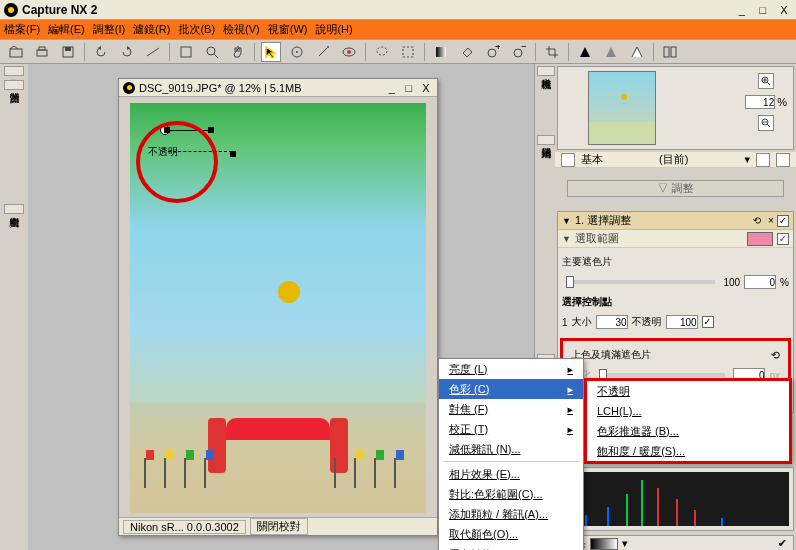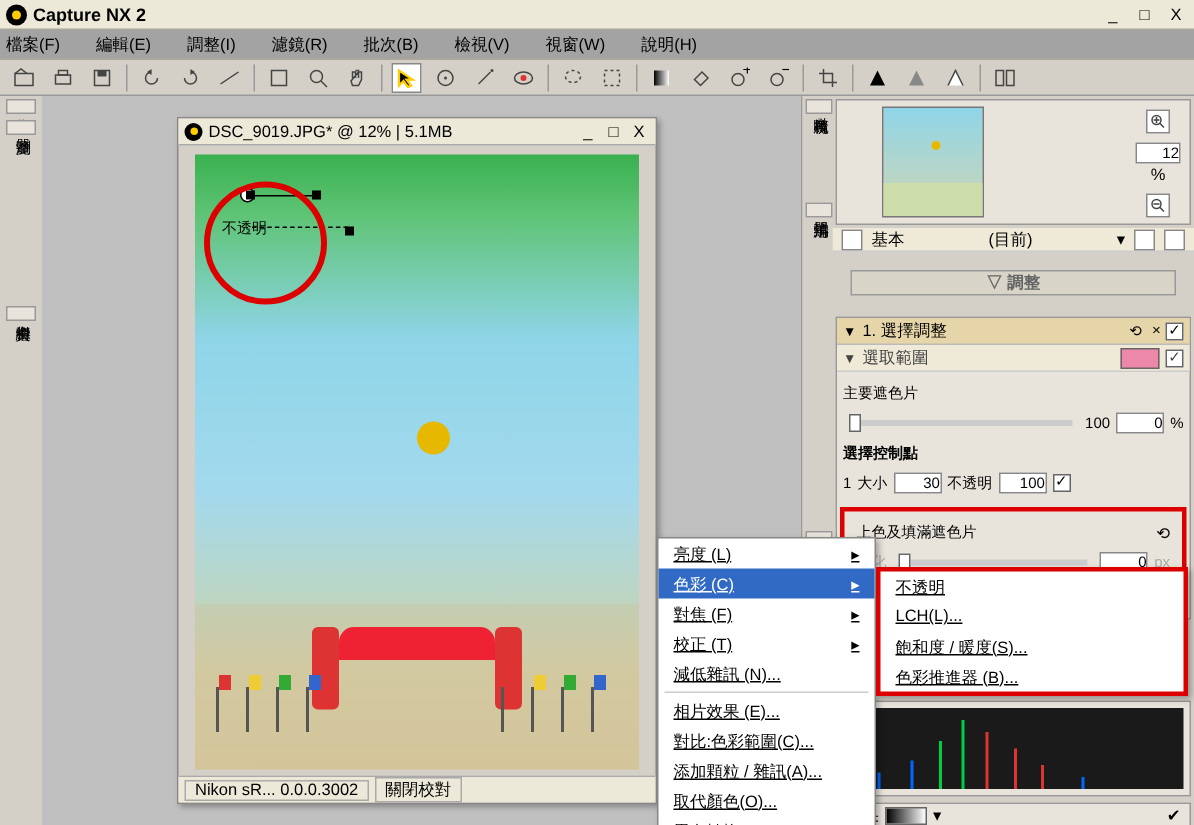--- a/index.html
+++ b/index.html
@@ -2,21 +2,21 @@
 <html><head>
 <meta charset="utf-8">
 <style>
   * { box-sizing: border-box; margin: 0; padding: 0; font-family: "Microsoft JhengHei", Arial, sans-serif; font-size: 11px; }
   body { background: #d4d0c8; width: 796px; height: 550px; overflow: hidden; position: relative; }
   .titlebar { height: 20px; background: #ece9d8; display: flex; align-items: center; padding: 0 4px; border-bottom: 1px solid #aca899; }
   .titlebar .icon { width: 14px; height: 14px; background: #000; border-radius: 50%; margin-right: 4px; display:inline-flex; align-items:center; justify-content:center; }
   .titlebar .icon::after { content:""; width:6px; height:6px; background:#ffcc00; border-radius:50%; }
   .title-text { flex: 1; font-weight: bold; font-size: 12px; }
   .win-controls span { display:inline-block; width:16px; height:14px; text-align:center; line-height:14px; margin-left:2px; cursor:pointer; }
-  .menubar { height: 20px; background: #a3a3a3; display: flex; align-items: center; padding: 0 4px; gap: 24px; border-bottom: 1px solid #aca899; }
+  .menubar { height: 20px; background: #f97316; display: flex; align-items: center; padding: 0 4px; gap: 8px; border-bottom: 1px solid #aca899; }
   .menubar span { cursor: pointer; }
   .toolbar { height: 24px; background: #d4d0c8; display: flex; align-items: center; gap: 6px; padding: 0 6px; border-bottom: 1px solid #999; }
   .toolbar .tool { width: 20px; height: 20px; display: flex; align-items:center; justify-content:center; border:1px solid transparent; cursor:pointer; }
   .toolbar .tool.active { background: #fff; border: 1px solid #888; }
   .toolbar .sep { width:1px; height:18px; background:#999; }
   .workspace { position: absolute; top: 64px; left: 0; right: 0; bottom: 0; display: flex; }
   .left-panels { width: 28px; background: #d4d0c8; display:flex; flex-direction:column; }
   .left-tab { writing-mode: vertical-rl; text-orientation: upright; background:#e8e4dc; border:1px solid #999; margin:2px 4px; padding:4px 2px; font-size:10px; text-align:center; }
   .canvas-area { flex: 1; background: #c0c0c0; padding: 10px; position:relative; }
   .doc-window { position:absolute; left:90px; top:14px; width:320px; background:#d4d0c8; border:1px solid #888; box-shadow:2px 2px 4px rgba(0,0,0,.3); }
@@ -53,21 +53,21 @@
   .right-panels { width:262px; background:#d4d0c8; border-left:1px solid #999; display:flex; }
   .rp-tabs { width:20px; background:#d4d0c8; }
   .rp-tab { writing-mode:vertical-rl; text-orientation:upright; background:#e8e4dc; border:1px solid #999; margin:2px; padding:4px 1px; font-size:10px;}
   .rp-body { flex:1; display:flex; flex-direction:column; overflow:hidden; }
   .preview-row { height:86px; background:#e8e4dc; border:1px solid #999; margin:2px; display:flex; align-items:center; position:relative;}
   .preview-thumb { width:68px; height:74px; margin:4px 4px 4px 30px; background:linear-gradient(180deg,#8fd5e8 0%, #bcd6c4 70%, #d4c49a 100%); border:1px solid #777; position:relative;}
   .preview-thumb .mini-balloon{position:absolute; left:32px; top:22px; width:6px; height:6px; background:#e6b800; border-radius:50%;}
   .preview-thumb .mini-ground{position:absolute; bottom:0; left:0; right:0; height:22px; background:#cda;}
   .zoom-box { position:absolute; right:6px; top:6px; display:flex; flex-direction:column; gap:6px; align-items:center;}
   .zoom-btn { width:16px; height:16px; border:1px solid #888; background:#fff; display:flex; align-items:center; justify-content:center; cursor:pointer;}
-  .zoom-val { display:flex; align-items:center; gap:2px;flex-direction:column;}
+  .zoom-val { display:flex; align-items:center; gap:2px;}
   .zoom-val input { width:30px; height:14px; font-size:10px; text-align:right; border:1px solid #888;}
   .section { background:#e8e4dc; border:1px solid #999; margin:2px; }
   .section-header { height:18px; display:flex; align-items:center; padding:0 4px; background:#e5d5a8; border-bottom:1px solid #bbb;}
   .section-header .tri { margin-right:4px; font-size:9px;}
   .section-header .spacer { flex:1; }
   .section-header .ctrl { width:12px; height:12px; margin-left:2px; display:inline-flex; align-items:center; justify-content:center; cursor:pointer; font-size:10px;}
   .section-body { padding:4px 4px; }
   .row { display:flex; align-items:center; gap:4px; min-height:20px;}
   .row .lbl { font-size:10px; }
   .row input[type=text]{ width:32px; height:14px; border:1px solid #888; font-size:10px; text-align:right;}
@@ -82,21 +82,21 @@
   .submenu .item.hl { background:#316ac5; color:#fff;}
   .submenu .item .arrow { margin-left:auto; padding-left:20px;}
   .submenu .sep { height:1px; background:#ccc; margin:2px 4px;}
   .submenu.main { left:auto; right:212px; top:358px; width:146px;}
   .submenu.sub2 { left:auto; right:4px; top:378px; width:208px;}
   .submenu.sub2.redborder { border:3px solid #d00;}
   .histogram { height:54px; background:#1a1a1a; margin:4px; position:relative;}
   .histogram .h { position:absolute; bottom:0; width:2px;}
   .result-row { height:20px; display:flex; align-items:center; padding:0 6px; background:#e8e4dc; border:1px solid #999; margin:2px; gap:4px;}
   .result-row .grad { width:28px; height:12px; background:linear-gradient(90deg,#000,#fff); border:1px solid #666;}
-  .collapse-row { height:28px; background:#d8d4c8; border:1px solid #999; margin:12px; display:flex; align-items:center; justify-content:center; font-size:9px; color:#666;font-weight:bold;}
+  .collapse-row { height:28px; background:#d8d4c8; border:1px solid #999; margin:12px; display:flex; align-items:center; justify-content:center; font-size:9px; color:#666;}
   .subhead { font-size:10px; color:#444; height:18px; display:flex; align-items:center; padding:0 4px; border-bottom:1px solid #ccc; background:#efe9d8;}
   .subhead .tri{margin-right:4px; font-size:9px;}
   .select-adj { height:18px; background:#efe9d8; display:flex; align-items:center; padding:0 4px; border-top:1px solid #ccc;}
   .brush-row { height:18px; background:#efe9d8; border-bottom:1px solid #ccc; display:flex; align-items:center; padding:0 6px; gap:6px;}
   .brush-row .bicon{ width:14px; height:14px; border:1px solid #888; background:#fff;}
 </style>
 </head>
 <body>
 
 <div class="titlebar">
@@ -503,18 +503,18 @@
 </div>
 
 <div class="submenu sub2 redborder">
   <div class="item">
       <span>不透明</span>
     </div>
   <div class="item">
       <span>LCH(L)...</span>
     </div>
   <div class="item">
+      <span>色彩推進器 (B)...</span>
+    </div>
+  <div class="item">
       <span>飽和度 / 暖度(S)...</span>
     </div>
-  <div class="item">
-      <span>色彩推進器 (B)...</span>
-    </div>
 </div>
 
 </body></html>

